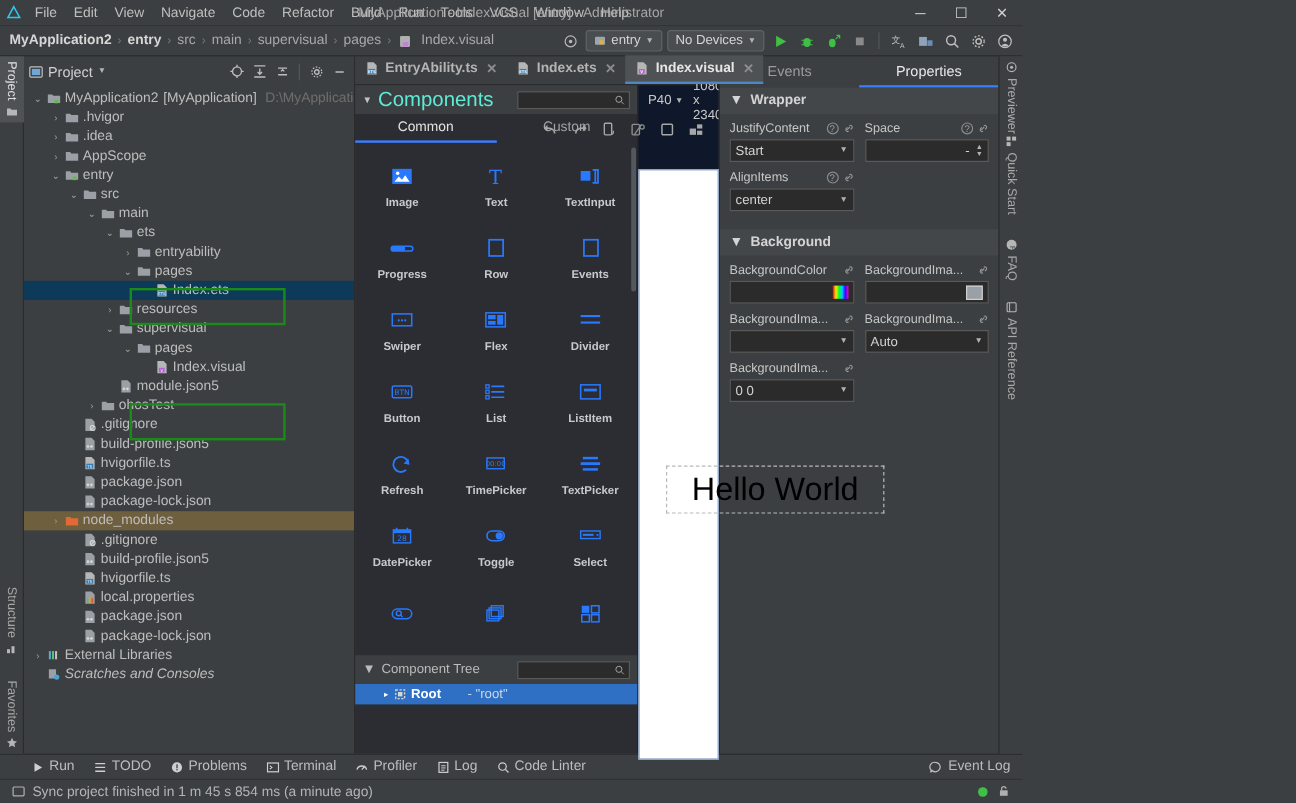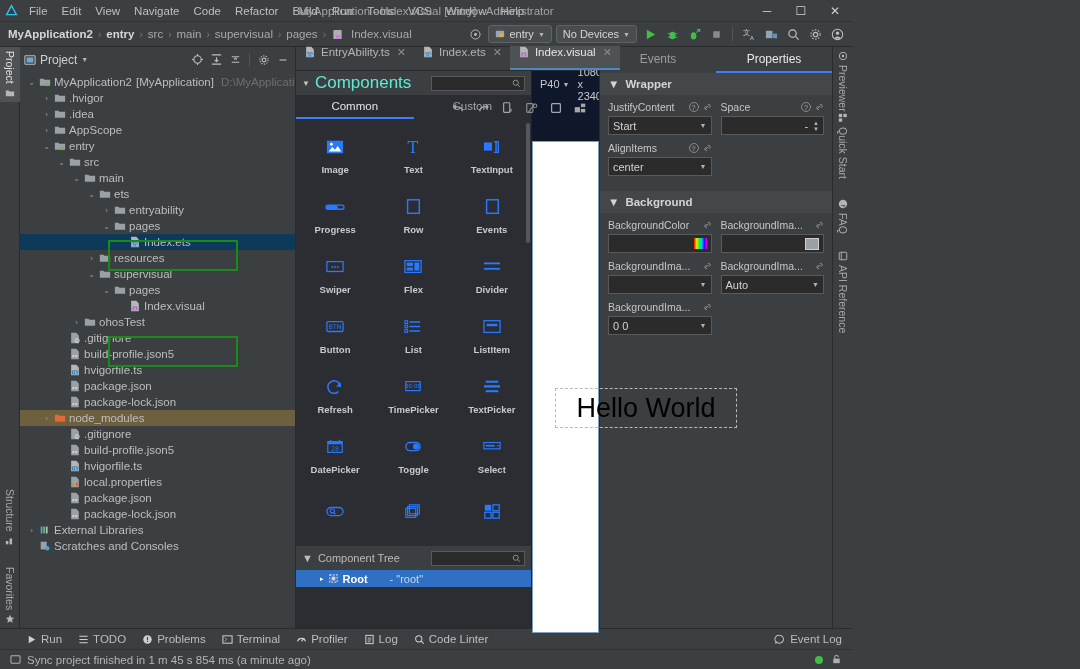--- a/index.html
+++ b/index.html
@@ -80,22 +80,22 @@
   .trow.sel { background: #0d3a58; }
   .trow.hl  { background: #6e5f3e; }
 
   
   .greenbox { position: absolute; border: 2px solid #1a8a1a; pointer-events: none; z-index: 5; }
 
   
   .center-col { flex: 1; display: flex; flex-direction: column; min-width:0; }
   .tabbar { height: 24px; background: #3c3f41; display: flex; align-items: flex-end; flex: none; border-bottom: 1px solid #2b2b2b;}
   .etab {
-    height: 24px; display: flex; gap: 5px; padding: 0 8px;
-    font-size: 11.5px; color: #b4b4b4; border-bottom: 2px solid transparent; position:relative;
+    height: 24px; display: flex; align-items: center; gap: 5px; padding: 0 8px;
+    font-size: 11.5px; color: #b4b4b4; border-bottom: 2px solid transparent; position:relative;font-weight:bold;
   }
   .etab.active { background: #4e5254; color: #e6e6e6; border-bottom: 2px solid #4a88c7; }
   .etab .x { color: #8d8d8d; font-size: 11px; margin-left: 2px; }
   .editor-area { flex: 1; display: flex; min-height: 0; }
 
   .comp-panel { width: 236px; background: #2b2d33; display: flex; flex-direction: column; flex: none; border-right:1px solid #222; }
   .sec-head {
     height: 24px; background: #3c3f41; display: flex; align-items: center; gap: 5px; padding: 0 6px; flex:none;
   }
   .sec-head .tri { font-size: 8px; color: #c3c3c3; }
@@ -531,20 +531,31 @@
             <span class="arrow"></span>
             <span class="ico">
               <svg width="12" height="12" viewBox="0 0 14 14">
                 <path d="M2.5 1h6l3 3v9h-9z" fill="#b6b6b6"></path>
                 <rect x="4" y="7.6" width="5.6" height="4.4" fill="#b363d6"></rect>
                 <text x="6.8" y="11.4" font-size="3.6" text-anchor="middle" fill="#fff" font-family="DejaVu Sans">V</text>
               </svg>
             </span>
             <span class="lbl">Index.visual</span>
           </div>
+          <div class="trow" style="padding-left: 66px;">
+            <span class="arrow"></span>
+            <span class="ico">
+              <svg width="12" height="12" viewBox="0 0 14 14">
+                <path d="M2.5 1h6l3 3v9h-9z" fill="#9aa0a6"></path>
+                <circle cx="5" cy="9.4" r="1.3" fill="#d8d8d8"></circle>
+                <circle cx="8.4" cy="9.4" r="1.3" fill="#d8d8d8"></circle>
+              </svg>
+            </span>
+            <span class="lbl">module.json5</span>
+          </div>
           <div class="trow" style="padding-left: 51px;">
             <span class="arrow">›</span>
             <span class="ico">
               <svg width="12" height="12" viewBox="0 0 14 14">
                 <path d="M1 3.2h4.2l1.1 1.3H13V11.5H1z" fill="#9aa0a6"></path>
               </svg>
             </span>
             <span class="lbl">ohosTest</span>
           </div>
           <div class="trow" style="padding-left: 36px;">
@@ -682,21 +693,21 @@
             <span class="arrow">›</span>
             <span class="ico">
               <svg width="12" height="12" viewBox="0 0 14 14">
                 <rect x="2" y="3" width="2" height="8" fill="#5aa8d8"></rect>
                 <rect x="5" y="3" width="2" height="8" fill="#5fbf6f"></rect>
                 <rect x="8" y="3" width="2" height="8" fill="#c0c0c0"></rect>
               </svg>
             </span>
             <span class="lbl">External Libraries</span>
           </div>
-          <div class="trow" style="padding-left: 6px;">
+          <div class="trow" style="padding-left: 6px; font-style: italic;">
             <span class="arrow"></span>
             <span class="ico">
               <svg width="12" height="12" viewBox="0 0 14 14">
                 <path d="M2 2h7v9H2z" fill="#9aa0a6"></path>
                 <circle cx="9.6" cy="9.6" r="2.6" fill="#4aa3d8"></circle>
               </svg>
             </span>
             <span class="lbl">Scratches and Consoles</span>
           </div>
         </div>

